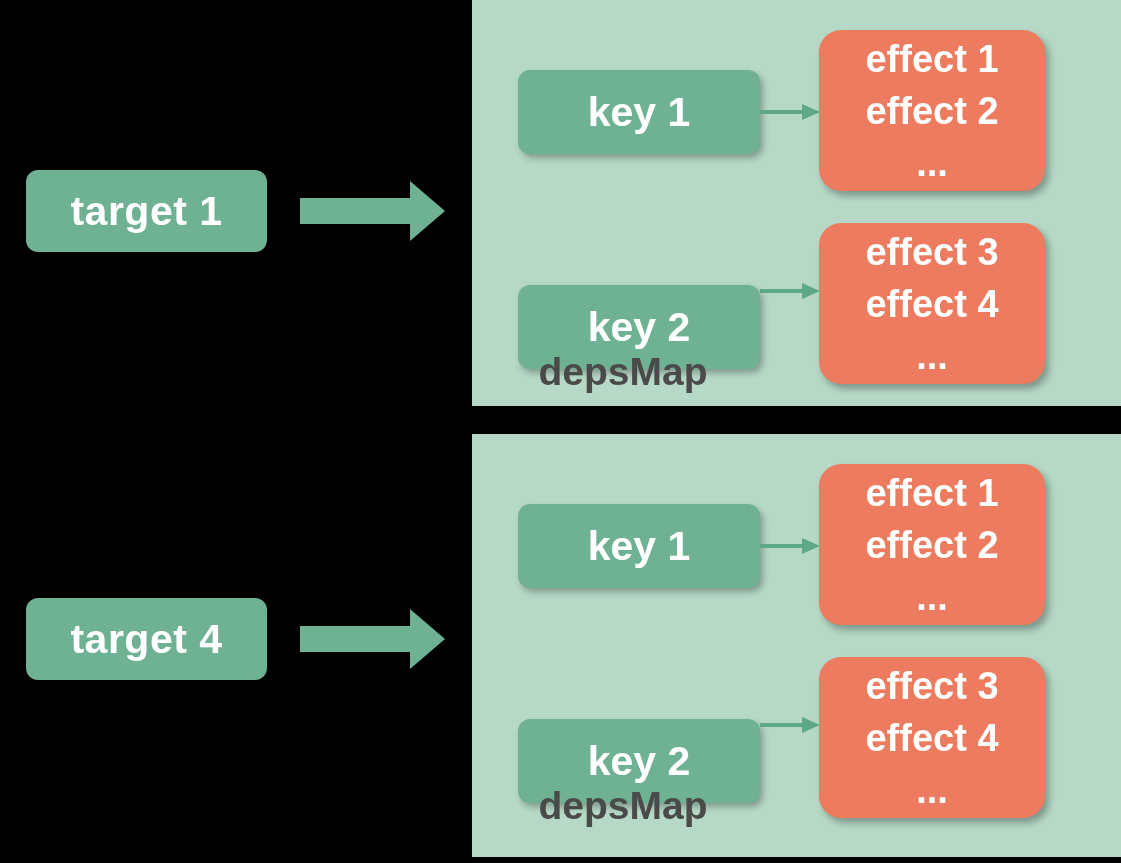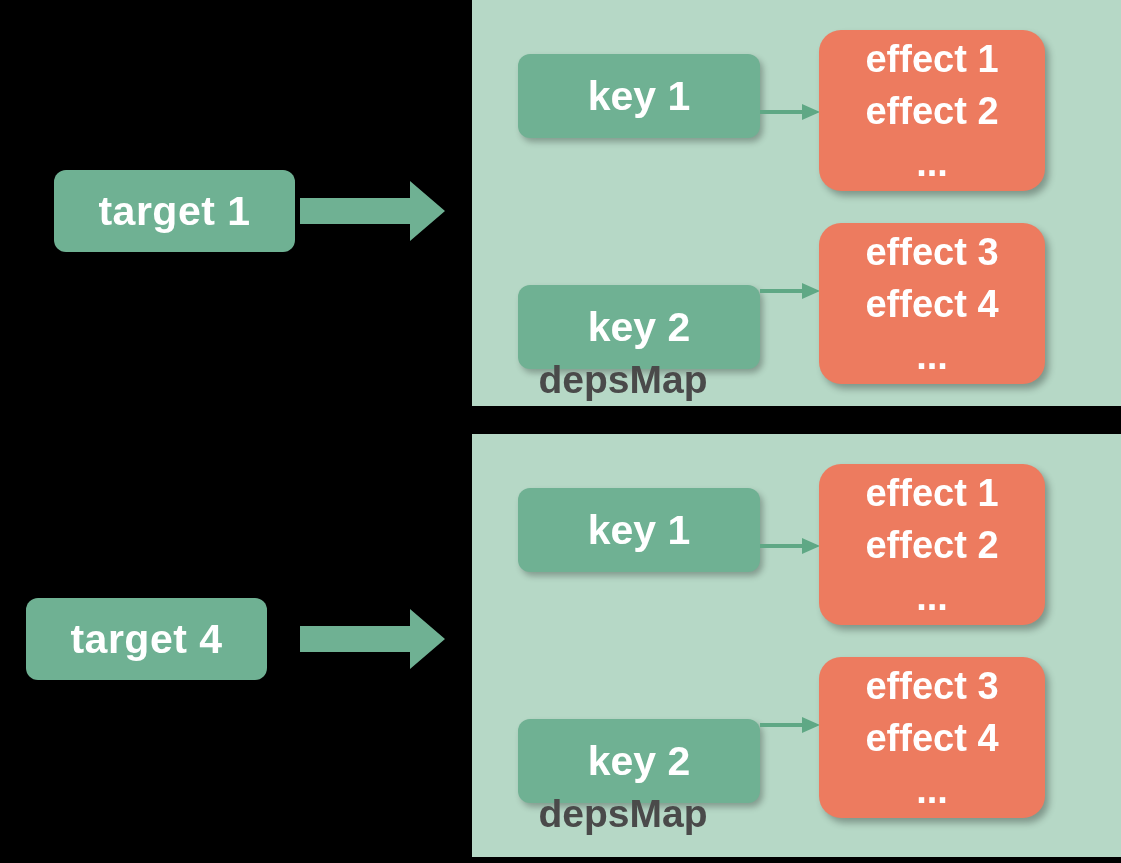--- a/index.html
+++ b/index.html
@@ -22,21 +22,21 @@
     left: 26px;
     width: 241px;
     height: 82px;
     background: #6FB193;
     border-radius: 12px;
     display: flex;
     align-items: center;
     justify-content: center;
     box-shadow: 3px 4px 6px rgba(0,0,0,0.35);
   }
-  #target-0 { top: 170px; margin-left: 28px; }
+  #target-0 { top: 170px; }
   #target-1 { top: 598px; }
   .target-box span {
     color: #ffffff;
     font-size: 41px;
     font-weight: 700;
     letter-spacing: 0.5px;
   }
   .big-arrow {
     position: absolute;
     left: 300px;
@@ -71,21 +71,21 @@
     left: 46px;
     width: 242px;
     height: 84px;
     background: #6FB193;
     border-radius: 12px;
     display: flex;
     align-items: center;
     justify-content: center;
     box-shadow: 3px 4px 6px rgba(0,0,0,0.28);
   }
-  .key-box.row-0 { top: 54px; justify-content: center; }
+  .key-box.row-0 { top: 70px; justify-content: center; }
   .key-box.row-1 { top: 249px; margin-top: 36px; }
   .key-box span {
     color: #ffffff;
     font-size: 41px;
     font-weight: 700;
   }
 
   .thin-arrow {
     position: absolute;
     left: 288px;
@@ -116,21 +116,20 @@
     line-height: 52px;
     text-align: center;
   }
 
   .depsmap-label {
     left: 30px;
     width: 242px;
     top: 350px;
     font-size: 39px;
     color: #4A4A4A;
-    margin-top: 8px;
   }
 </style>
 </head>
 <body>
 
 <div class="stage">
 
   <div class="target-box" id="target-0">
     <span>target 1</span>
   </div>

